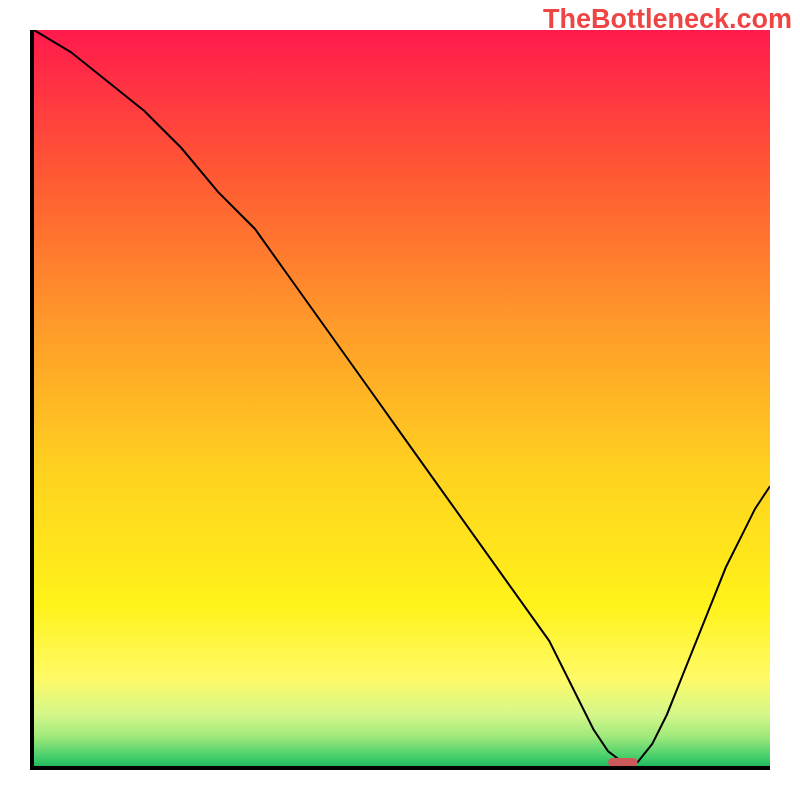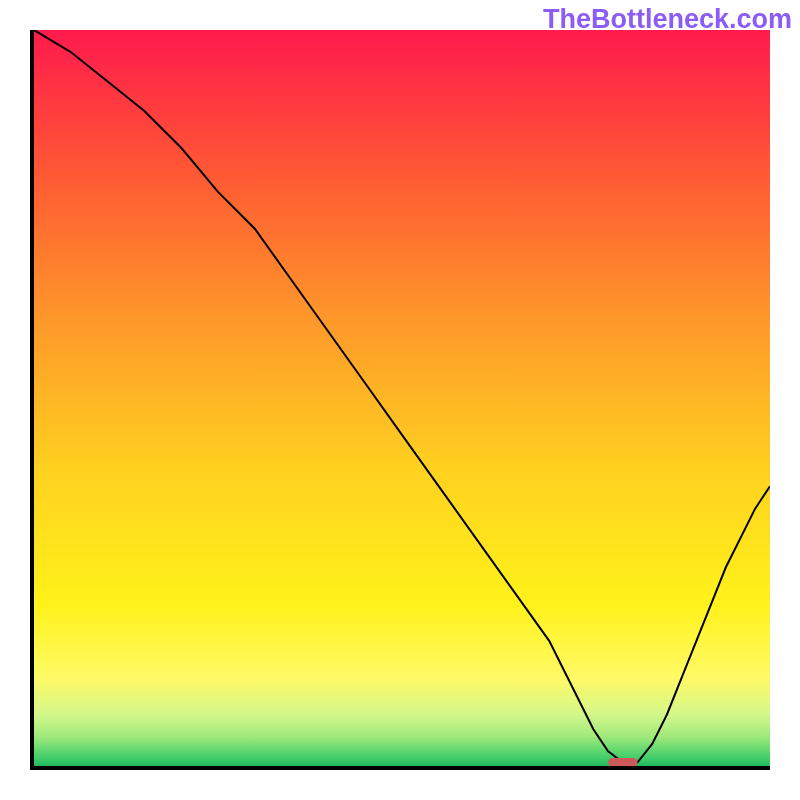--- a/index.html
+++ b/index.html
@@ -14,21 +14,21 @@
     position: relative;
     width: 800px;
     height: 800px;
   }
   .watermark {
     position: absolute;
     top: 4px;
     right: 8px;
     font-size: 27px;
     font-weight: bold;
-    color: #8b5cf6;
+    color: #ef4444;
     z-index: 10;
   }
   .plot-frame {
     position: absolute;
     left: 30px;
     top: 30px;
     width: 740px;
     height: 740px;
     border-left: 4px solid #000;
     border-bottom: 4px solid #000;

